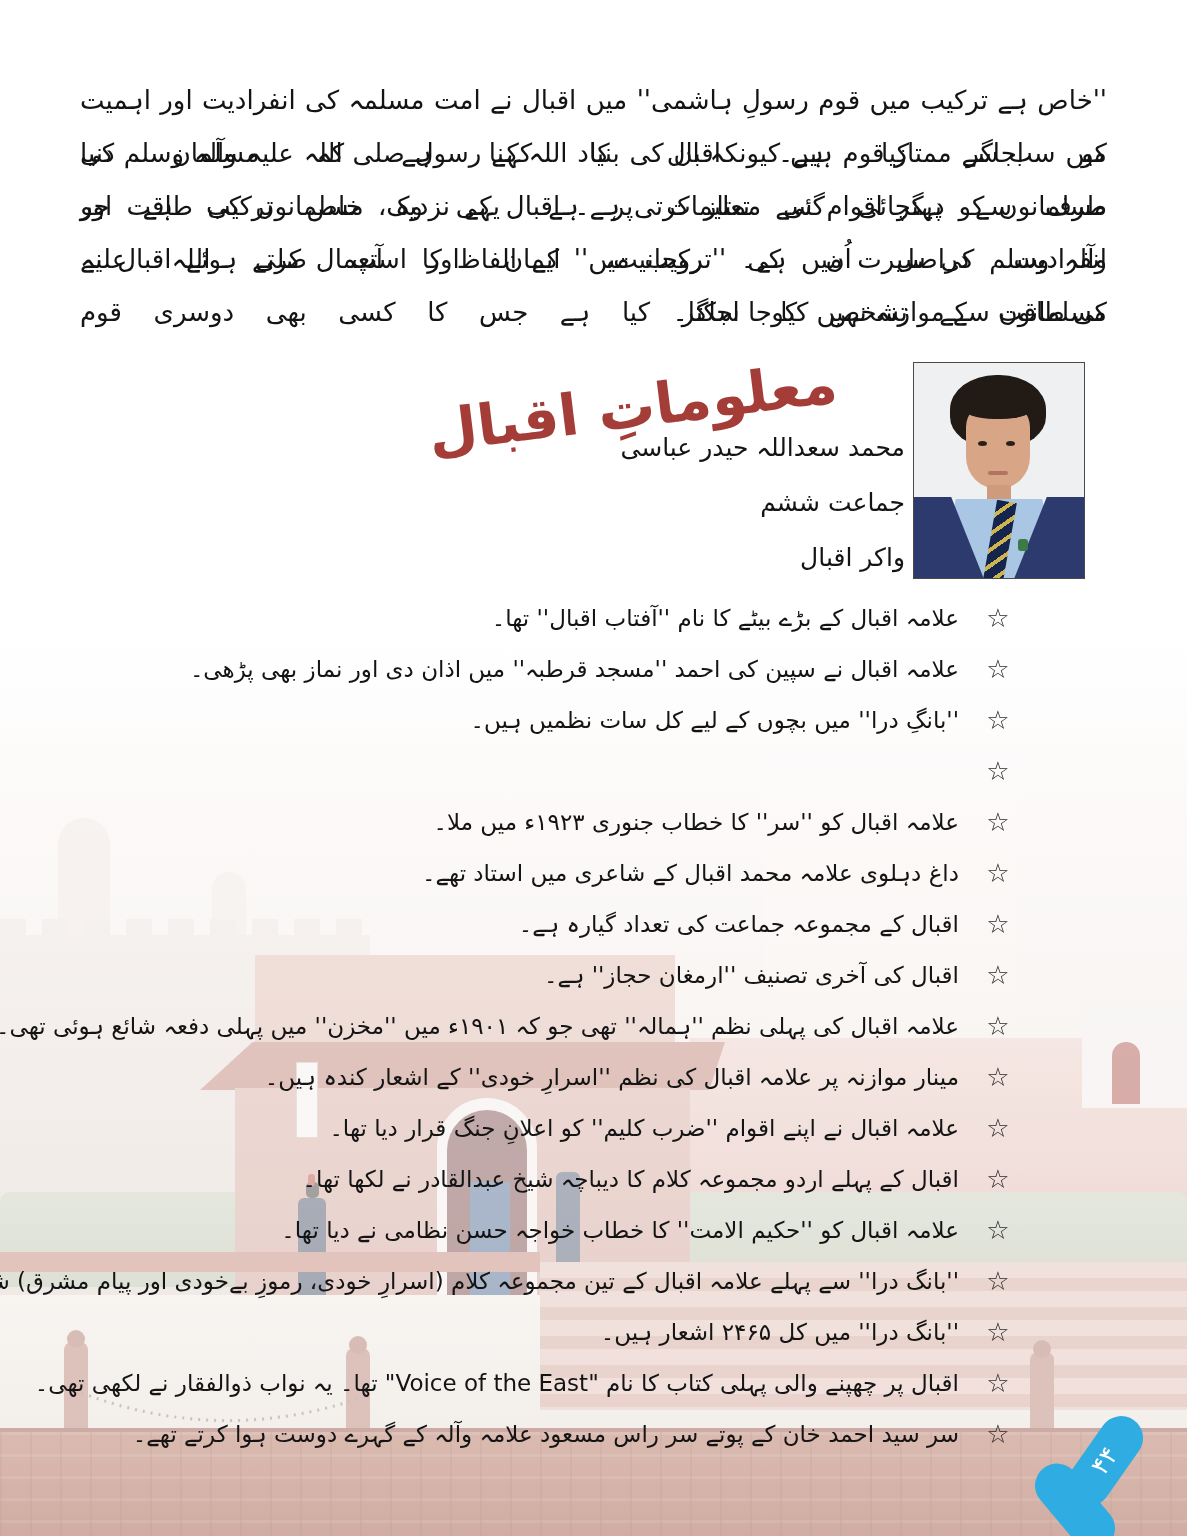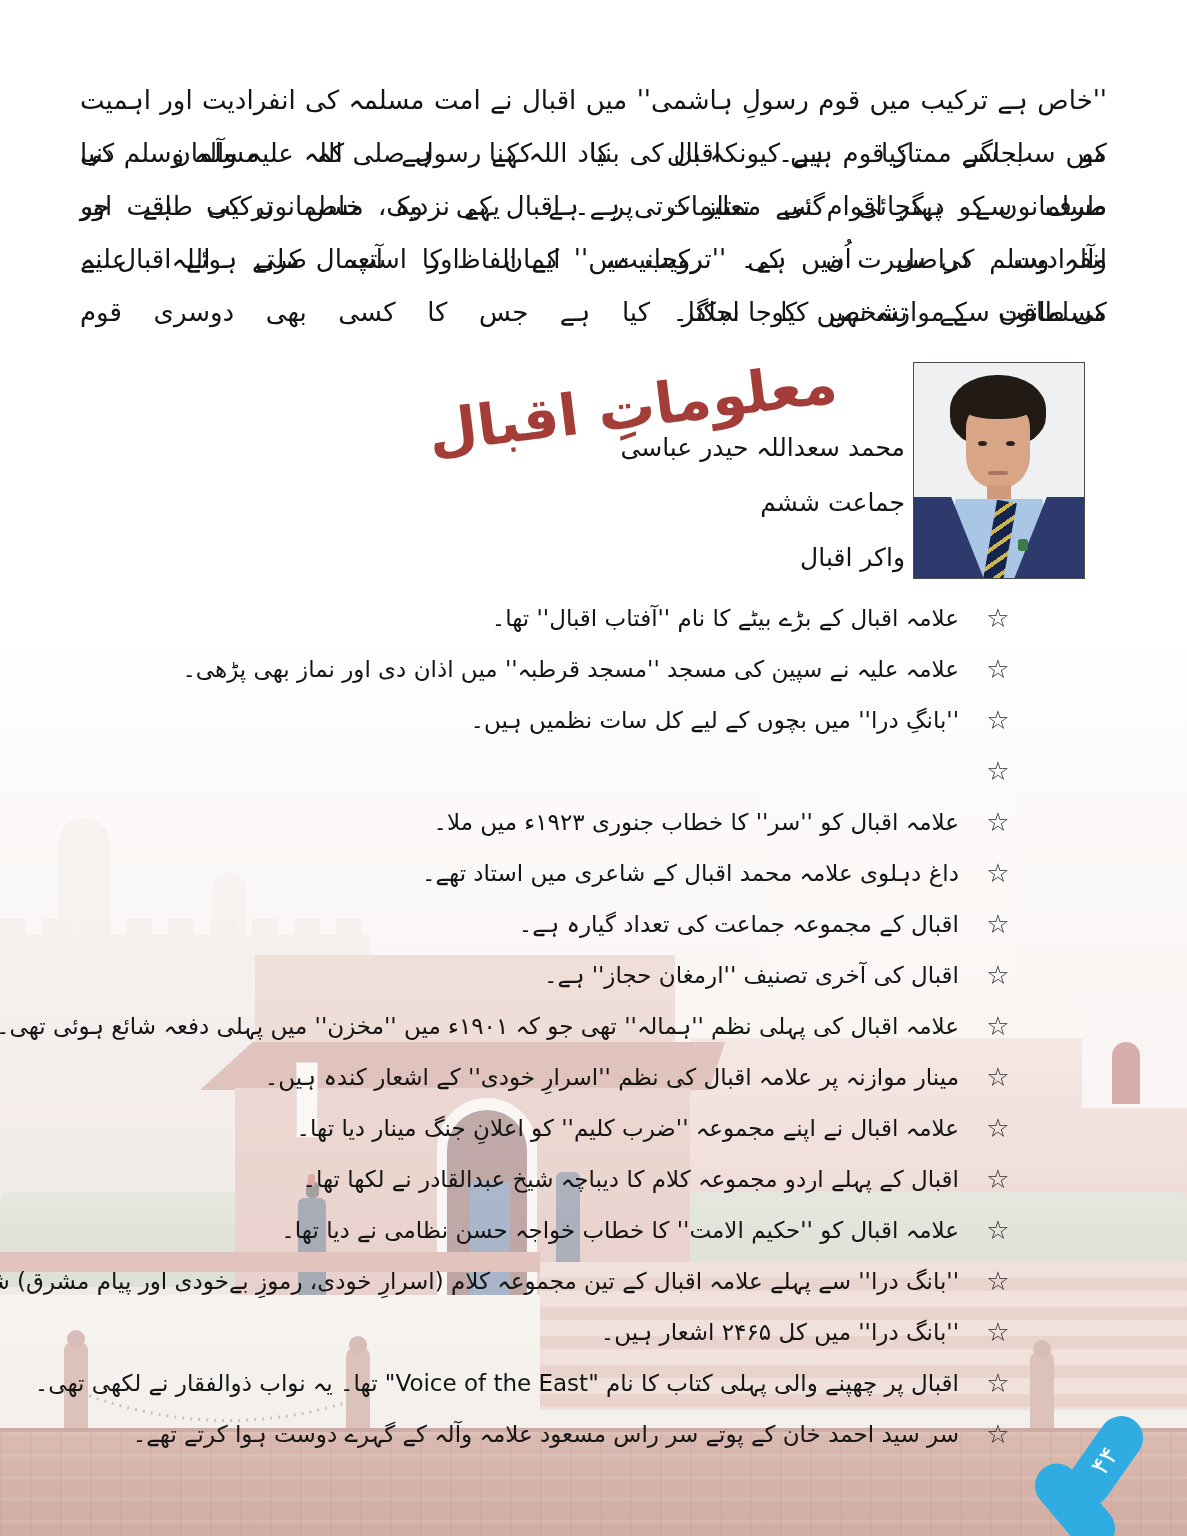--- a/index.html
+++ b/index.html
@@ -166,21 +166,21 @@
       <div class="boy-badge"></div>
     </div>
 
     <div class="facts">
       <div class="fact">
           <span class="star">☆</span>
           <span class="fact-text">علامہ اقبال کے بڑے بیٹے کا نام ''آفتاب اقبال'' تھا۔</span>
         </div>
       <div class="fact">
           <span class="star">☆</span>
-          <span class="fact-text">علامہ علیہ نے سپین کی مسجد ''مسجد قرطبہ'' میں اذان دی اور نماز بھی پڑھی۔</span>
+          <span class="fact-text">علامہ اقبال نے سپین کی احمد ''مسجد قرطبہ'' میں اذان دی اور نماز بھی پڑھی۔</span>
         </div>
       <div class="fact">
           <span class="star">☆</span>
           <span class="fact-text">''بانگِ درا'' میں بچوں کے لیے کل سات نظمیں ہیں۔</span>
         </div>
       <div class="fact">
           <span class="star">☆</span>
         </div>
       <div class="fact">
           <span class="star">☆</span>
@@ -201,21 +201,21 @@
       <div class="fact">
           <span class="star">☆</span>
           <span class="fact-text">علامہ اقبال کی پہلی نظم ''ہمالہ'' تھی جو کہ ۱۹۰۱ء میں ''مخزن'' میں پہلی دفعہ شائع ہوئی تھی۔</span>
         </div>
       <div class="fact">
           <span class="star">☆</span>
           <span class="fact-text">مینار موازنہ پر علامہ اقبال کی نظم ''اسرارِ خودی'' کے اشعار کندہ ہیں۔</span>
         </div>
       <div class="fact">
           <span class="star">☆</span>
-          <span class="fact-text">علامہ اقبال نے اپنے مجموعہ ''ضرب کلیم'' کو اعلانِ جنگ مینار دیا تھا۔</span>
+          <span class="fact-text">علامہ اقبال نے اپنے اقوام ''ضرب کلیم'' کو اعلانِ جنگ قرار دیا تھا۔</span>
         </div>
       <div class="fact">
           <span class="star">☆</span>
           <span class="fact-text">اقبال کے پہلے اردو مجموعہ کلام کا دیباچہ شیخ عبدالقادر نے لکھا تھا۔</span>
         </div>
       <div class="fact">
           <span class="star">☆</span>
           <span class="fact-text">علامہ اقبال کو ''حکیم الامت'' کا خطاب خواجہ حسن نظامی نے دیا تھا۔</span>
         </div>
       <div class="fact">

